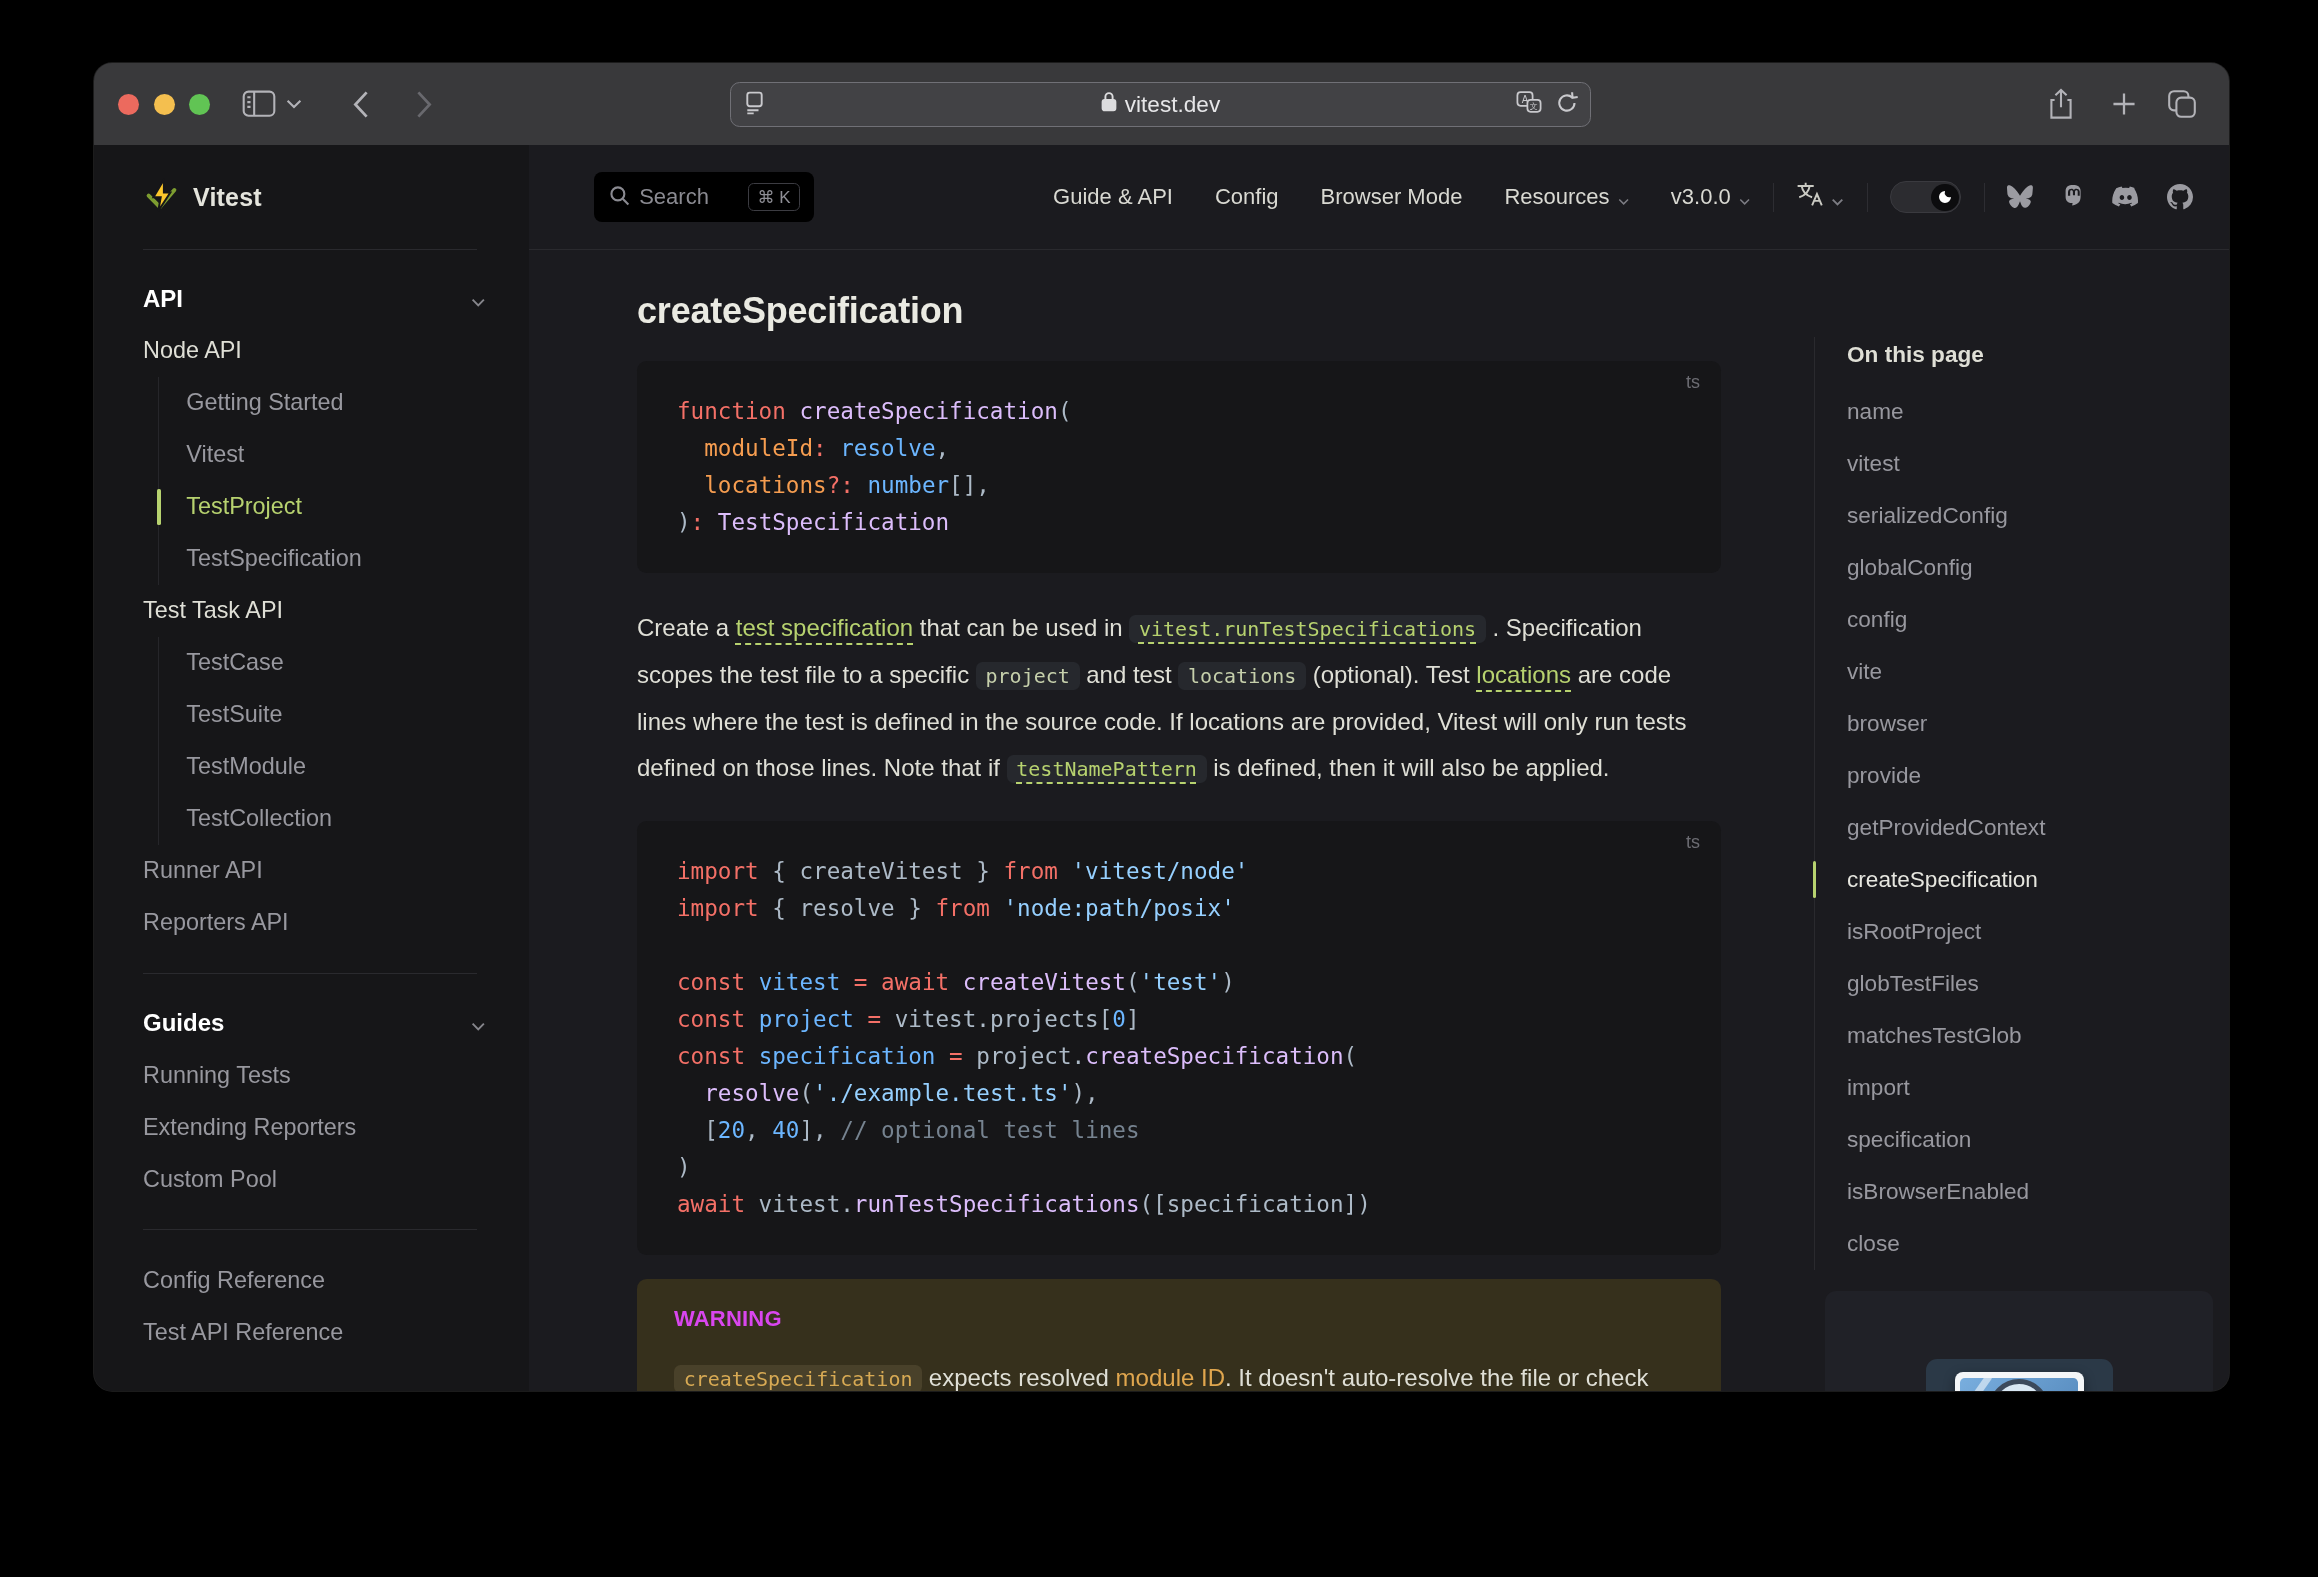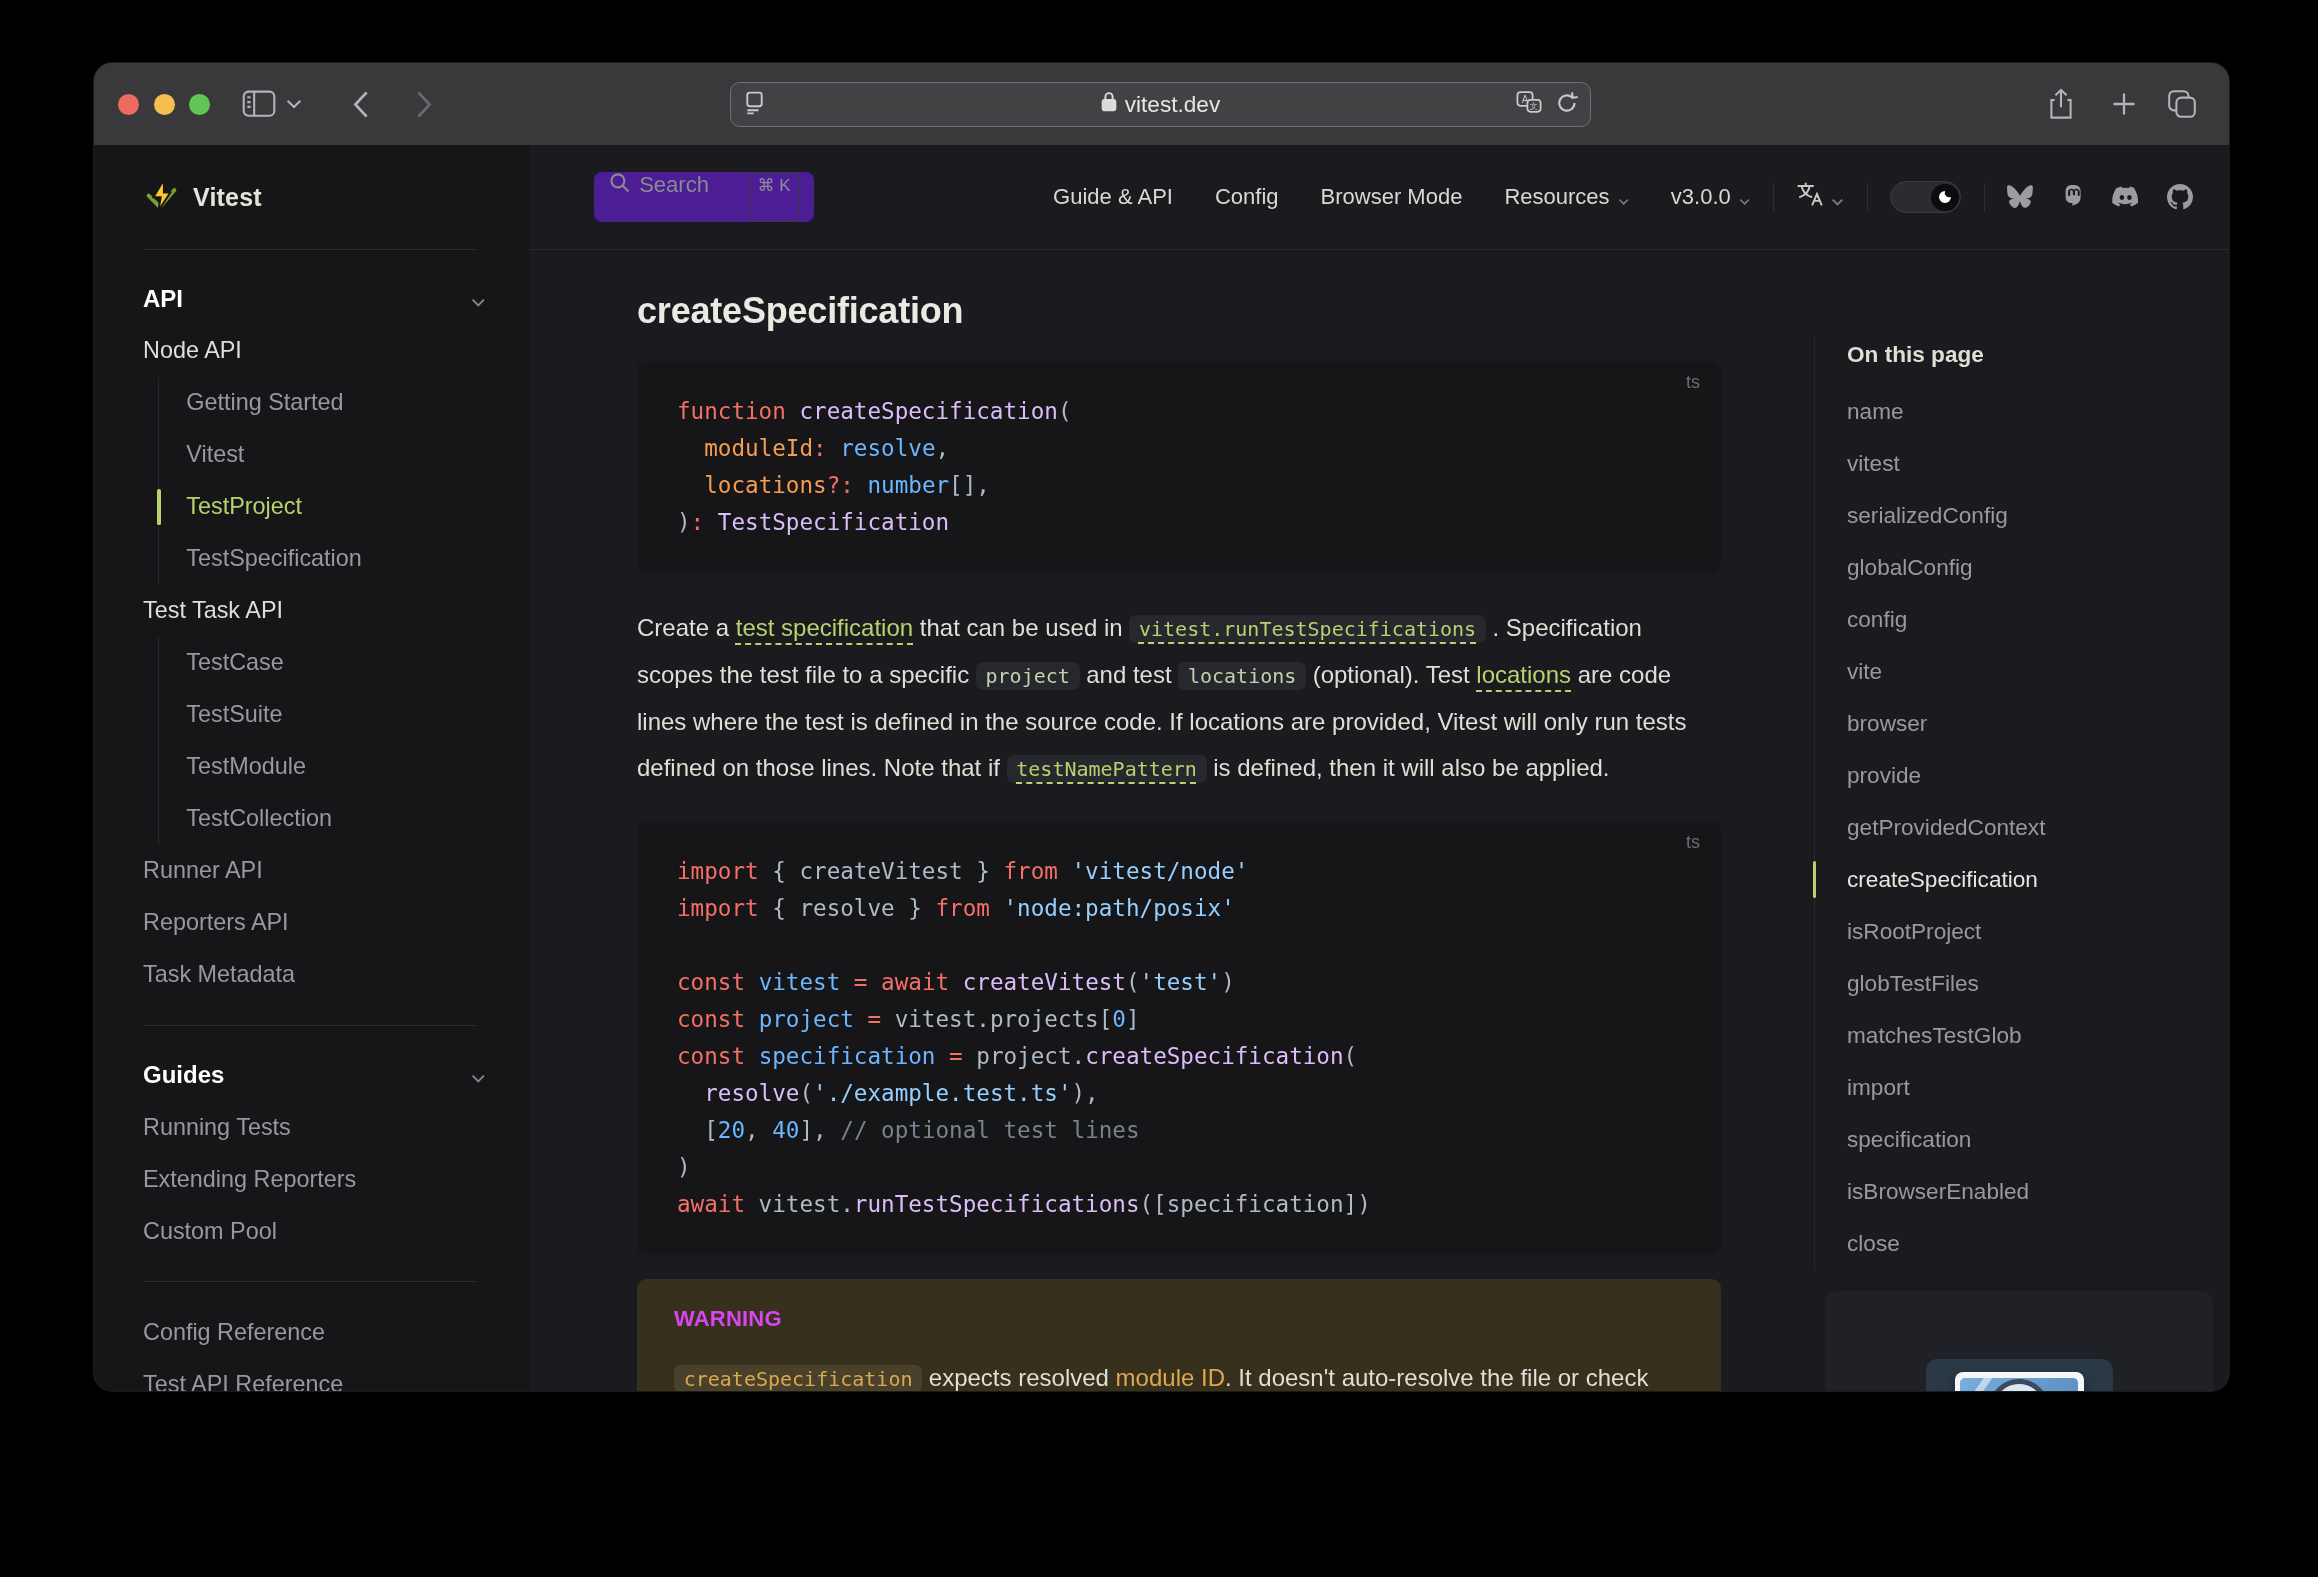--- a/index.html
+++ b/index.html
@@ -42,21 +42,21 @@
   .sb-row.heading{color:var(--t1);font-weight:500;}
   .sb-chev{position:absolute;right:44px;color:#86868c;}
   .sb-sub{margin-left:64px;border-left:1.6px solid var(--divider2);padding-left:12px;}
   .sb-item{height:52px;display:flex;align-items:center;font-size:23.4px;color:var(--t2);position:relative;padding-left:15.3px;}
   .sb-item.active{color:var(--brand);font-weight:500;}
   .sb-item.active::before{content:'';position:absolute;left:-13.7px;top:8px;width:3.2px;height:36px;background:var(--brand);border-radius:1.6px;}
   .sb-divider{height:0.8px;background:var(--divider);margin:24px 52px 24px 49px;}
 
   .rightcol{flex:1;display:flex;flex-direction:column;min-width:0;}
   .siteheader{height:105px;flex:none;position:relative;border-bottom:0.8px solid var(--divider);display:flex;align-items:center;}
-  .search-pill{margin-left:65px;width:220px;height:50px;border-radius:8px;background:#4c1d95;display:flex;padding:0 14.5px;color:#8a8a91;}
+  .search-pill{margin-left:65px;width:220px;height:50px;border-radius:8px;background:#000000;display:flex;align-items:center;padding:0 14.5px;color:#8a8a91;}
   .search-pill .lbl{font-size:22px;margin-left:9.7px;}
   .search-pill kbd{margin-left:auto;border:0.8px solid #3c3c42;border-radius:5.7px;padding:2.4px 8px;font-size:17px;color:#8f8f96;font-family:inherit;}
   .navzone{margin-left:auto;display:flex;align-items:center;padding-right:36px;}
   .nav-item{display:flex;align-items:center;gap:8px;font-size:22px;color:#d9d9d2;font-weight:500;margin-left:42px;}
   .nav-item .chev{color:#7c7c83;margin-top:3.2px;}
   .pipe{width:0.8px;height:29px;background:#2d2d32;margin:0 22.6px;}
   .toggle{width:71px;height:32px;border-radius:16px;background:#2c2c30;position:relative;border:0.8px solid #3a3a3f;}
   .knob{position:absolute;right:1.6px;top:1.6px;width:27.4px;height:27.4px;border-radius:50%;background:#0c0c0e;display:flex;align-items:center;justify-content:center;color:#fff;}
   .socials{display:flex;align-items:center;gap:27.4px;color:#9b9ba1;}
   .socials svg{display:block}
@@ -232,23 +232,20 @@
             <div class="sb-item">TestSuite</div>
             <div class="sb-item">TestModule</div>
             <div class="sb-item">TestCollection</div>
           </div>
           <div class="sb-row">
             <span>Runner API</span>
           </div>
           <div class="sb-row">
             <span>Reporters API</span>
           </div>
-          <div class="sb-row">
-            <span>Task Metadata</span>
-          </div>
           <div class="sb-divider"></div>
           <div class="sb-row header">
             <span>Guides</span>
             <span class="sb-chev"><svg width="14.5" height="9" viewBox="0 0 18 11" fill="none" stroke="currentColor" stroke-width="2.4">
                 <polyline points="2,2 9,9 16,2"></polyline>
               </svg></span>
           </div>
           <div class="sb-row">
             <span>Running Tests</span>
           </div>

